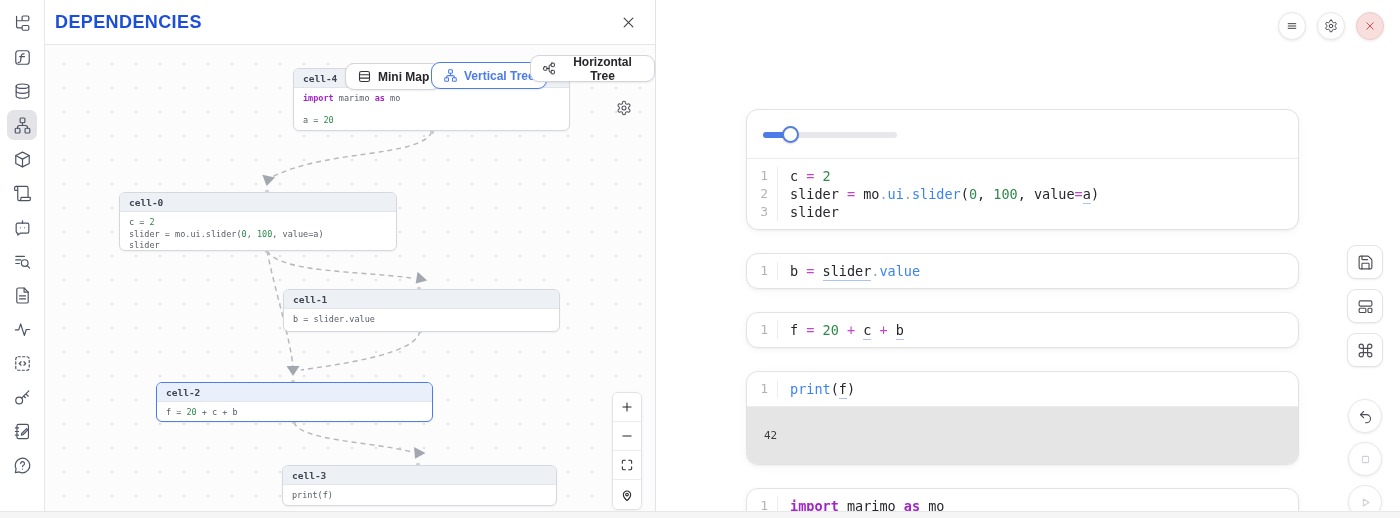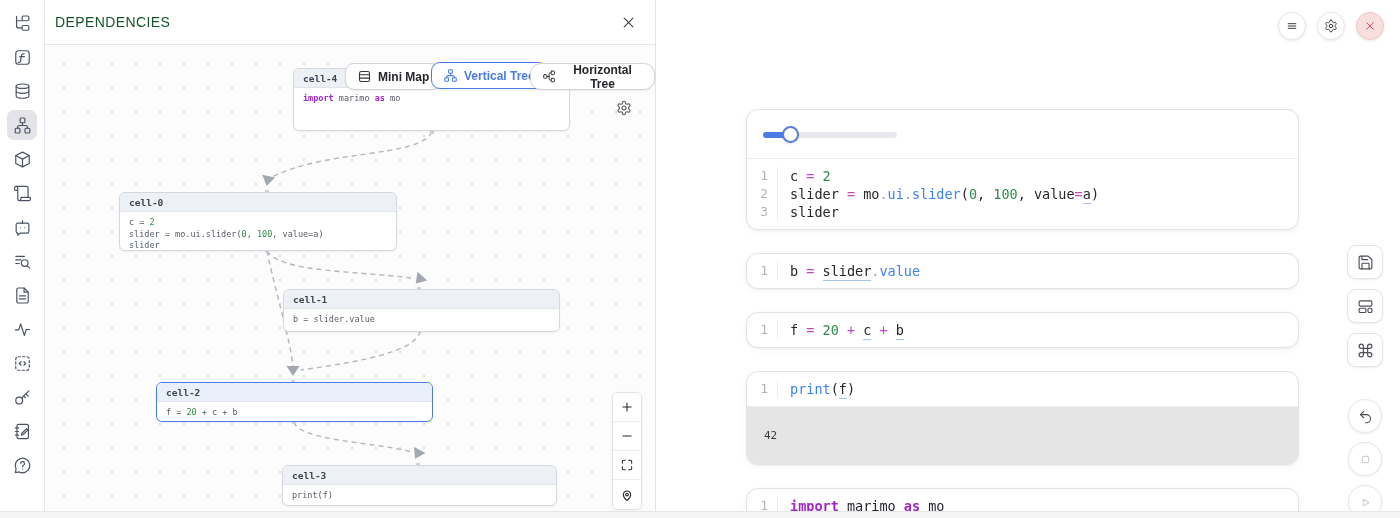--- a/index.html
+++ b/index.html
@@ -13,21 +13,21 @@
   .sb-item{width:30px;height:30px;display:flex;align-items:center;justify-content:center;
     border-radius:7px;color:#4b5365;cursor:pointer;}
   .sb-item svg{width:19px;height:19px;stroke:#4b5365;fill:none;stroke-width:1.5;
     stroke-linecap:round;stroke-linejoin:round;}
   .sb-item.active{background:#e4e4e8;}
 
   
   .dep-panel{width:611px;height:100%;flex:none;border-right:1px solid #e3e3e6;display:flex;flex-direction:column;background:#fff;}
   .dep-header{height:45px;flex:none;display:flex;align-items:center;padding:0 20px 0 10px;
     border-bottom:1px solid #e7e7ea;position:relative;}
-  .dep-title{font-size:14px;font-weight:normal;letter-spacing:.4px;color:#14532d;}
+  .dep-title{font-size:18px;font-weight:bold;letter-spacing:.4px;color:#1d4ed8;}
   .dep-close{position:absolute;right:19px;top:15px;width:16px;height:16px;border:none;background:none;cursor:pointer;color:#3f3f46;padding:0;}
   .dep-close svg{width:15px;height:15px;stroke:#3f4046;stroke-width:1.8;fill:none;stroke-linecap:round;}
 
   .graph{position:relative;flex:1;background-color:#fcfcfc;overflow:hidden;
     background-image:radial-gradient(circle,#dedee2 1.1px,transparent 1.1px);
     background-size:24px 24px;background-position:7px 7px;}
   .graph svg.edges{position:absolute;inset:0;width:100%;height:100%;pointer-events:none;}
   .edge{fill:none;stroke:#b5b5bb;stroke-width:1.4;stroke-dasharray:5 4;}
   .arrowhead{fill:#a3a8b0;}
   .conn-dot{fill:#cfcfd4;}
@@ -44,21 +44,21 @@
   .gnode-b .tk-p{color:#565c66;}
 
   .tb{position:absolute;height:27px;display:inline-flex;align-items:center;gap:6px;
     padding:0 11px;background:#fff;border:1px solid #d4d4d9;border-radius:9px;
     box-shadow:0 1px 2px rgba(0,0,0,.07);font-size:12px;font-weight:bold;color:#26262b;cursor:pointer;}
   .tb svg{width:15px;height:15px;stroke:#33343a;fill:none;stroke-width:1.7;stroke-linecap:round;stroke-linejoin:round;}
   .tb.active{border:1.5px solid #4c7ce8;color:#4c7ce8;}
   .tb.active svg{stroke:#4c7ce8;}
   .tb0{left:300px;top:18px;}
   .tb1{left:386px;top:17px;}
-  .tb2{left:485px;top:18px;border-radius:11px;}
+  .tb2{left:485px;top:10px;}
 
   .graph-gear{position:absolute;left:570px;top:55px;width:18px;height:18px;border:none;background:none;cursor:pointer;padding:0;}
   .graph-gear svg{width:16px;height:16px;stroke:#52525b;fill:none;stroke-width:1.6;stroke-linecap:round;stroke-linejoin:round;}
 
   .zoomctl{position:absolute;left:567px;top:347px;width:30px;background:#fff;
     border:1px solid #e2e2e6;border-radius:6px;box-shadow:0 1px 3px rgba(0,0,0,.06);overflow:hidden;}
   .zbtn{width:100%;height:29px;display:flex;align-items:center;justify-content:center;
     background:#fff;border:none;border-bottom:1px solid #ececef;cursor:pointer;padding:0;}
   .zbtn:last-child{border-bottom:none;}
   .zbtn svg{width:14px;height:14px;stroke:#27272c;fill:none;stroke-width:1.8;stroke-linecap:round;stroke-linejoin:round;}
@@ -245,21 +245,21 @@
           <circle class="conn-dot" cx="222" cy="206" r="2.2"></circle>
           <circle class="conn-dot" cx="375" cy="286" r="2.2"></circle>
           <circle class="conn-dot" cx="249" cy="377" r="2.2"></circle>
           <circle class="conn-dot" cx="222" cy="147" r="2.2"></circle>
           <circle class="conn-dot" cx="374" cy="244" r="2.2"></circle>
           <circle class="conn-dot" cx="248" cy="337" r="2.2"></circle>
           <circle class="conn-dot" cx="373" cy="420" r="2.2"></circle>
         </svg>
         <div class="gnode" style="left:248px;top:23px;width:277px;height:63px">
      <div class="gnode-h">cell-4</div>
-     <div class="gnode-b spread"><div class="gline"><span class="tk-k">import</span><span class="tk-p"> marimo </span><span class="tk-k">as</span><span class="tk-p"> mo</span></div></div>
+     <div class="gnode-b spread"><div class="gline"><span class="tk-k">import</span><span class="tk-p"> marimo </span><span class="tk-k">as</span><span class="tk-p"> mo</span></div><div class="gline"><span class="tk-p">a = </span><span class="tk-n">20</span></div></div>
    </div>
         <div class="gnode" style="left:74px;top:147px;width:278px;height:59px">
      <div class="gnode-h">cell-0</div>
      <div class="gnode-b"><div class="gline"><span class="tk-p">c = </span><span class="tk-n">2</span></div><div class="gline"><span class="tk-p">slider = mo.ui.slider(</span><span class="tk-n">0</span><span class="tk-p">, </span><span class="tk-n">100</span><span class="tk-p">, value=a)</span></div><div class="gline"><span class="tk-p">slider</span></div></div>
    </div>
         <div class="gnode" style="left:238px;top:244px;width:277px;height:43px">
      <div class="gnode-h">cell-1</div>
      <div class="gnode-b"><div class="gline"><span class="tk-p">b = slider.value</span></div></div>
    </div>
         <div class="gnode selected" style="left:111px;top:337px;width:277px;height:40px">

